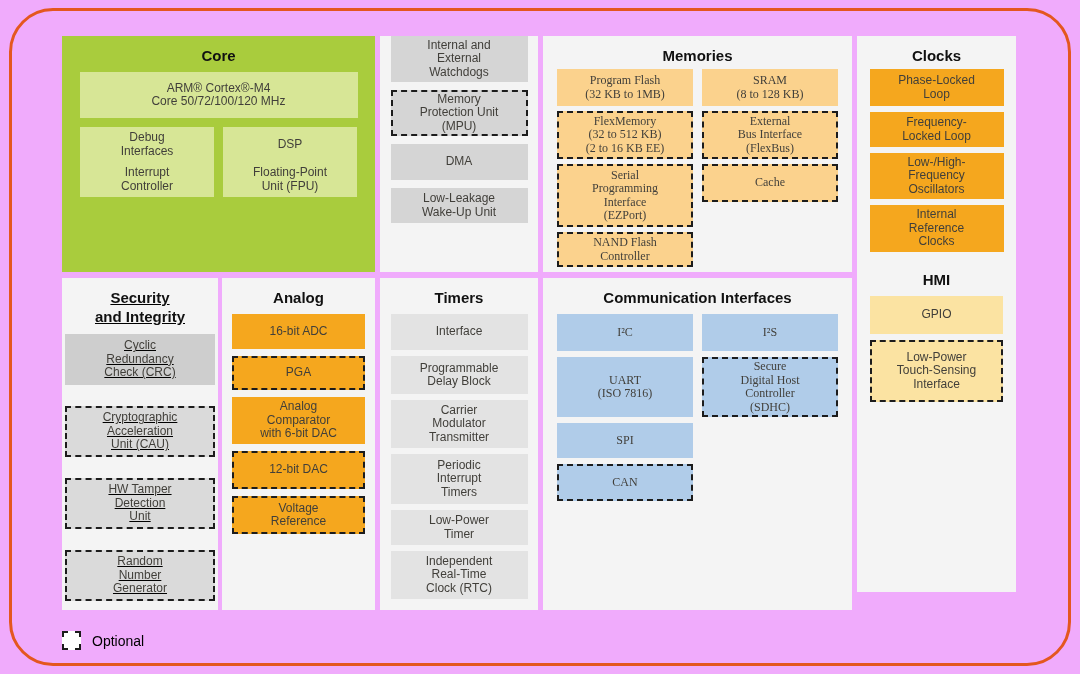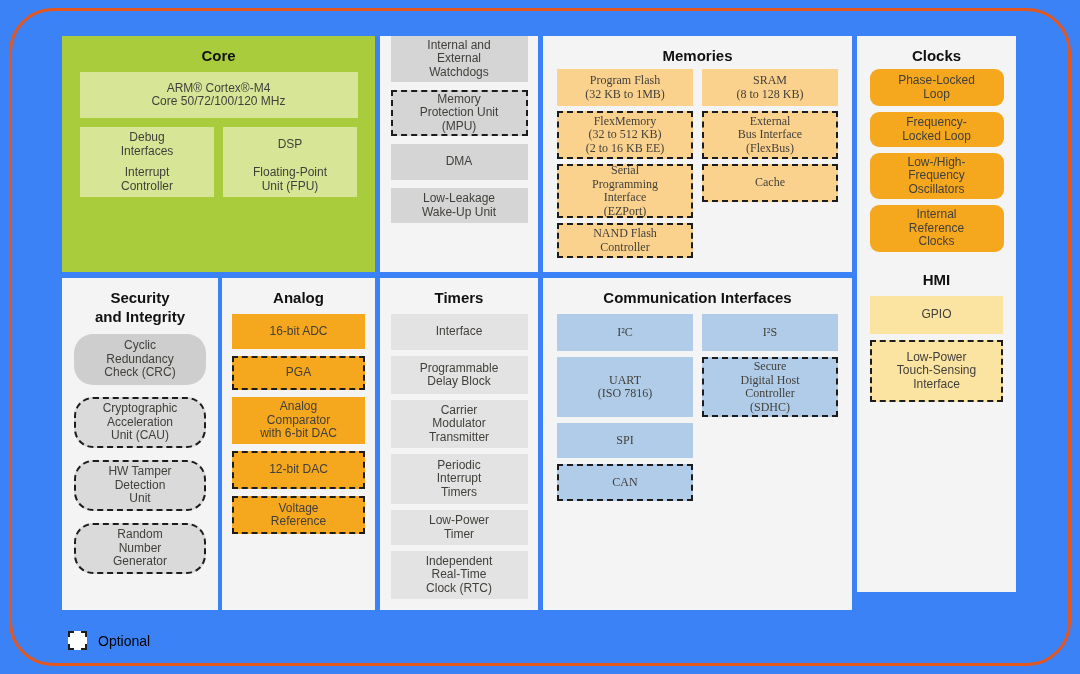--- a/index.html
+++ b/index.html
@@ -1,66 +1,66 @@
 <!DOCTYPE html>
 <html><head>
 <meta charset="utf-8">
 <style>
   html,body{margin:0;padding:0;background:#ffffff;font-family:"Liberation Sans",sans-serif;}
-  #stage{position:relative;width:1080px;height:674px;background:#3b82f6;overflow:hidden;}
+  #stage{position:relative;width:1080px;height:674px;background:#f0abfc;overflow:hidden;}
   .frame{position:absolute;left:9px;top:8px;right:9px;bottom:8px;border:3px solid #e4571f;border-radius:44px;}
   .panel{position:absolute;background:#f4f4f4;box-sizing:border-box;}
   .ptitle{text-align:center;font-weight:bold;font-size:15px;line-height:19px;color:#111;
           padding-top:10px;margin-bottom:4px;white-space:pre-line;}
   .t2 .ptitle{margin-bottom:7px;}
   #security .ptitle{margin-bottom:8px;}
   .blk{display:flex;align-items:center;justify-content:center;text-align:center;
        white-space:pre-line;font-size:12px;line-height:13.5px;color:#413f3a;
        margin:0 auto 6px;box-sizing:border-box;}
   .dashed{border:2px dashed #1c1c1c;}
   
   .h34{height:34px}.h35{height:35px}.h36{height:36px}.h37{height:37px}.h38{height:38px}
   .h46{height:46px}.h47{height:47px}.h48{height:48px}.h50{height:50px}.h51{height:51px}
-  .h60{height:60px}.h62{height:62px}.h63{height:54px}
+  .h60{height:60px}.h62{height:62px}.h63{height:63px}
   
   .f-green-light{background:#d7e696;}
   .f-gray{background:#d5d5d5;}
   .f-gray-light{background:#e3e3e3;}
   .f-gray-sec{background:#cecece;}
   .f-gray-sec-d{background:#dadada;}
   .f-orange{background:#f5a71e;}
   .f-orange-light{background:#fbd28d;}
   .f-yellow{background:#fbe3a2;}
   .f-blue{background:#b0cce9;}
   
   #core{left:62px;top:36px;width:313px;height:236px;background:#a9cc3d;}
   #system{left:380px;top:36px;width:158px;height:236px;}
   #memories{left:543px;top:36px;width:309px;height:236px;}
   #clocks{left:857px;top:36px;width:159px;height:236px;}
-  #security{left:62px;top:278px;width:156px;height:332px;}
+  #security{left:62px;top:278px;width:156px;height:332px;text-decoration:underline;}
   #analog{left:222px;top:278px;width:153px;height:332px;}
   #timers{left:380px;top:278px;width:158px;height:332px;}
   #comm{left:543px;top:278px;width:309px;height:332px;}
   #hmi{left:857px;top:260px;width:159px;height:332px;}
   
   #core .arm{width:278px;margin:7px auto 9px;}
   .core-grid{display:grid;grid-template-columns:1fr 1fr;gap:0 9px;margin:0 18px;}
   .core-grid .blk{margin:0;width:auto;}
   #system .blk{width:137px;margin-bottom:8px;}
-  #clocks .blk{width:134px;border-radius:9px;}
-  #security .blk{width:132px;margin-bottom:12px;border-radius:19px;}
+  #clocks .blk{width:134px;}
+  #security .blk{width:150px;margin-bottom:21px;}
   #analog .blk{width:133px;margin-bottom:7px;}
   #timers .blk{width:137px;}
   #hmi .blk{width:133px;text-align:center;}
   .cols{display:flex;justify-content:space-between;padding:0 14px;font-family:Liberation Serif, serif;}
   .cols .col{width:136px;}
   .cols .col .blk{width:100%;margin-left:0;margin-right:0;margin-bottom:5px;}
   #comm .col .blk{margin-bottom:6px;}
   
-  #legend{position:absolute;left:68px;top:631px;display:flex;align-items:center;gap:11px;}
+  #legend{position:absolute;left:62px;top:631px;display:flex;align-items:center;gap:11px;}
   .legend-box{width:19px;height:19px;border:2px dashed #1c1c1c;background:#fff;box-sizing:border-box;}
   .legend-label{font-size:14px;color:#000;}
 </style>
 </head>
 <body>
 
 <div id="stage">
   <div class="frame"></div>
 
   <div class="panel" id="core">

